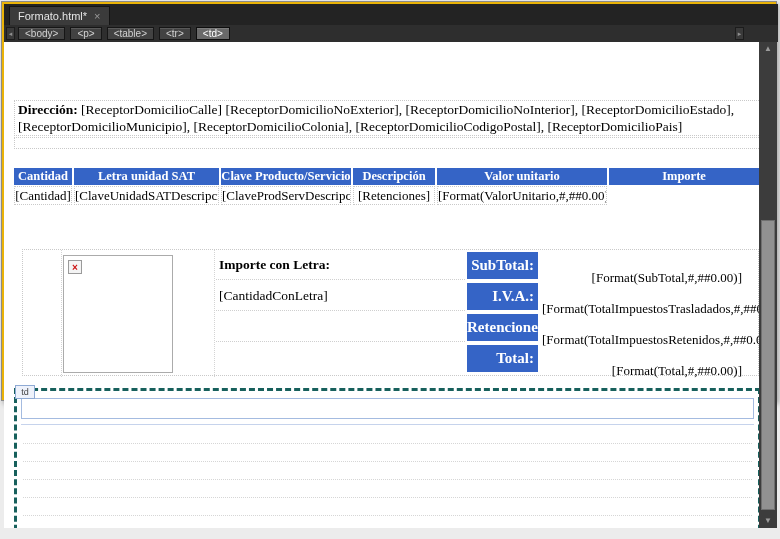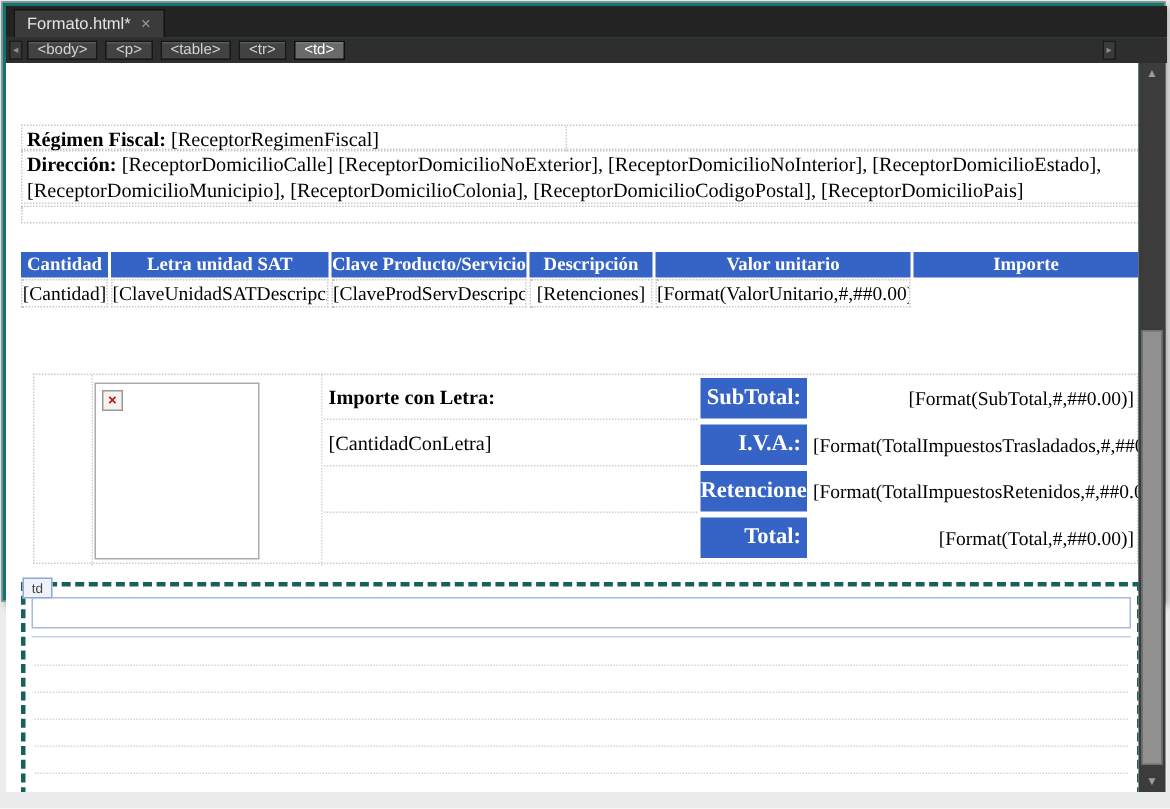--- a/index.html
+++ b/index.html
@@ -2,21 +2,21 @@
 <html><head>
 <meta charset="utf-8">
 <style>
   * { box-sizing: border-box; margin: 0; padding: 0; }
   html,body { width:780px; height:539px; }
   body { background:#ececec; font-family:"Liberation Sans", sans-serif; position:relative; overflow:hidden; }
   .stage { position:absolute; left:0; top:0; width:780px; height:539px; }
 
   
   .window { position:absolute; left:1px; top:1px; width:776px; height:400px;
-            background:#0f766e; border:1px solid #8a8a8a; box-shadow:2px 3px 5px rgba(0,0,0,.30); }
+            background:#eab308; border:1px solid #8a8a8a; box-shadow:2px 3px 5px rgba(0,0,0,.30); }
   .tabbar { position:absolute; left:2px; top:2px; width:774px; height:21px; background:#232323; }
   .tab { position:absolute; left:5px; top:2px; height:19px; padding:0 8px; background:#3b3b3b;
          border:1px solid #141414; border-bottom:none; color:#e4e4e4; font-size:11px;
          line-height:17px; display:flex; align-items:center; gap:7px; }
   .tab .close { color:#9a9a9a; font-size:11px; line-height:11px; cursor:pointer; }
 
   .tagbar { position:absolute; left:2px; top:23px; width:774px; height:17px; background:#2e2e2e;
             display:flex; align-items:center; padding-left:2px; }
   .tag-scroll { width:9px; height:13px; background:#3a3a3a; border:1px solid #1c1c1c; color:#8f8f8f;
                 font-size:7px; line-height:11px; text-align:center; margin-right:3px; }
@@ -56,21 +56,21 @@
   .summary .v2 { position:absolute; left:191px; top:0; height:127px; border-left:1px dotted #d4d4d4; }
   .imgbox { position:absolute; left:40px; top:5px; width:110px; height:118px; background:#fff; border:1px solid #ababab; }
   .broken { position:absolute; left:4px; top:4px; width:14px; height:14px; border:1px solid #9a9a9a;
             background:#f4f4f4; color:#cc1111; font-size:10px; font-weight:bold; text-align:center; line-height:13px; }
   .mid-cell { position:absolute; left:193px; width:249px; height:29px; border-bottom:1px dotted #cfcfcf;
               font-family:"Liberation Serif",serif; font-size:13.5px; line-height:27px; padding-left:3px; white-space:nowrap; }
   .blue-lbl { position:absolute; left:444px; width:71px; height:27px; background:var(--blue); color:#fff;
               font-family:"Liberation Serif",serif; font-weight:bold; font-size:15px; line-height:27px;
               text-align:right; padding-right:4px; }
   .sum-val  { position:absolute; left:519px; width:216px; height:27px; font-family:"Liberation Serif",serif;
-              font-size:13px; line-height:27px; text-align:right; padding-right:2px; white-space:nowrap; }
+              font-size:13px; line-height:27px; text-align:right; padding-right:16px; white-space:nowrap;margin-top:12px; }
   .r0{top:2px;} .r1{top:33px;} .r2{top:64px;} .r3{top:95px;}
   .mr0{top:1px;} .mr1{top:32px;} .mr2{top:63px;} .mr3{top:94px;}
 
   
   .selection { position:absolute; left:10px; top:346px; width:747px; height:161px;
                border:3px dashed var(--teal); background:#fff; }
   .td-chip { position:absolute; left:11px; top:343px; width:20px; height:14px; background:#eef2fb;
              border:1px solid #8faad4; font-size:9px; color:#444; text-align:center; line-height:12px; z-index:5; }
   .sel-cell { position:absolute; left:4px; top:7px; width:733px; height:21px; border:1px solid #a4bbe0; }
   .sel-line { position:absolute; left:4px; top:33px; width:733px; border-top:1px solid #c6d3ec; }
@@ -103,25 +103,20 @@
       <span class="tagbtn">&lt;body&gt;</span>
       <span class="tagbtn">&lt;p&gt;</span>
       <span class="tagbtn">&lt;table&gt;</span>
       <span class="tagbtn">&lt;tr&gt;</span>
       <span class="tagbtn selected">&lt;td&gt;</span>
       <span class="tag-scroll right">▸</span>
     </div>
 
     <div class="doc">
 
-      <div class="row-fiscal dotted">
-        <div class="doc-text serif"><b>Régimen Fiscal:</b>
-          <span>[ReceptorRegimenFiscal]</span></div>
-        <div class="divider"></div>
-      </div>
 
       <div class="row-address dotted">
         <div class="doc-text wrap serif"><b>Dirección:</b>
           <span>[ReceptorDomicilioCalle] [ReceptorDomicilioNoExterior], [ReceptorDomicilioNoInterior], [ReceptorDomicilioEstado], [ReceptorDomicilioMunicipio], [ReceptorDomicilioColonia], [ReceptorDomicilioCodigoPostal], [ReceptorDomicilioPais]</span></div>
       </div>
 
       <div class="row-empty dotted"></div>
 
       <div class="items">
         <div class="hrow">

